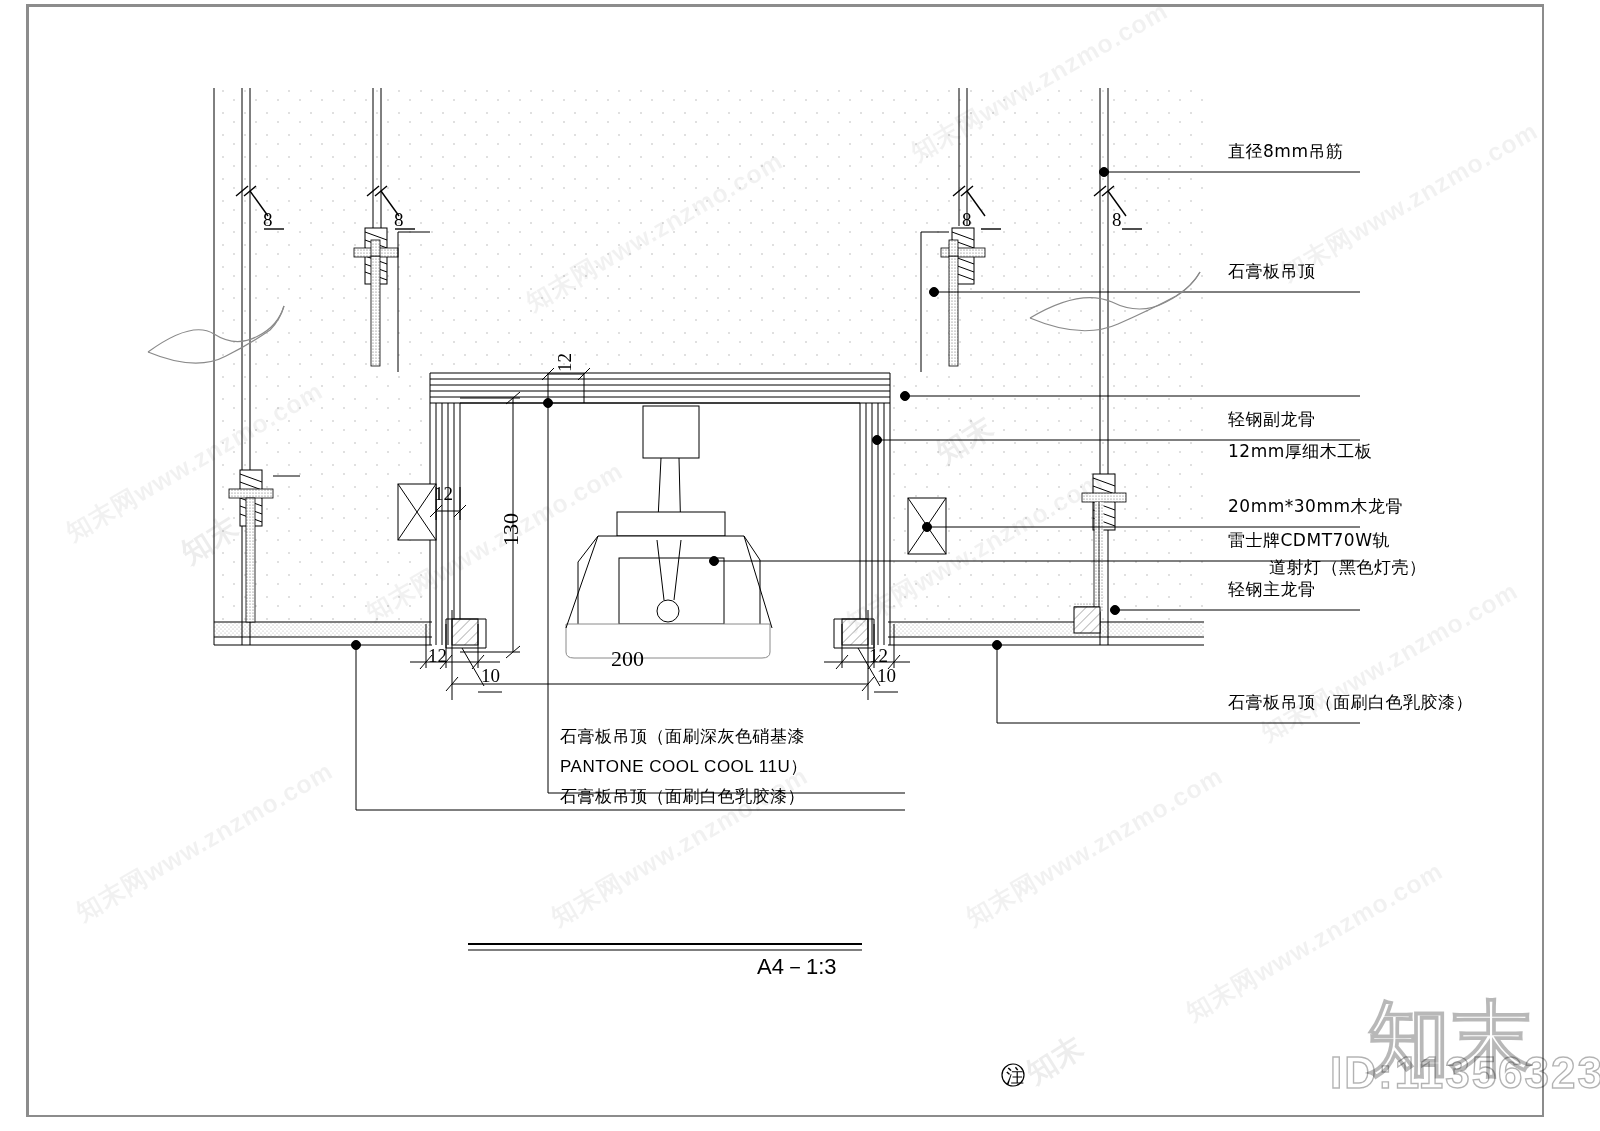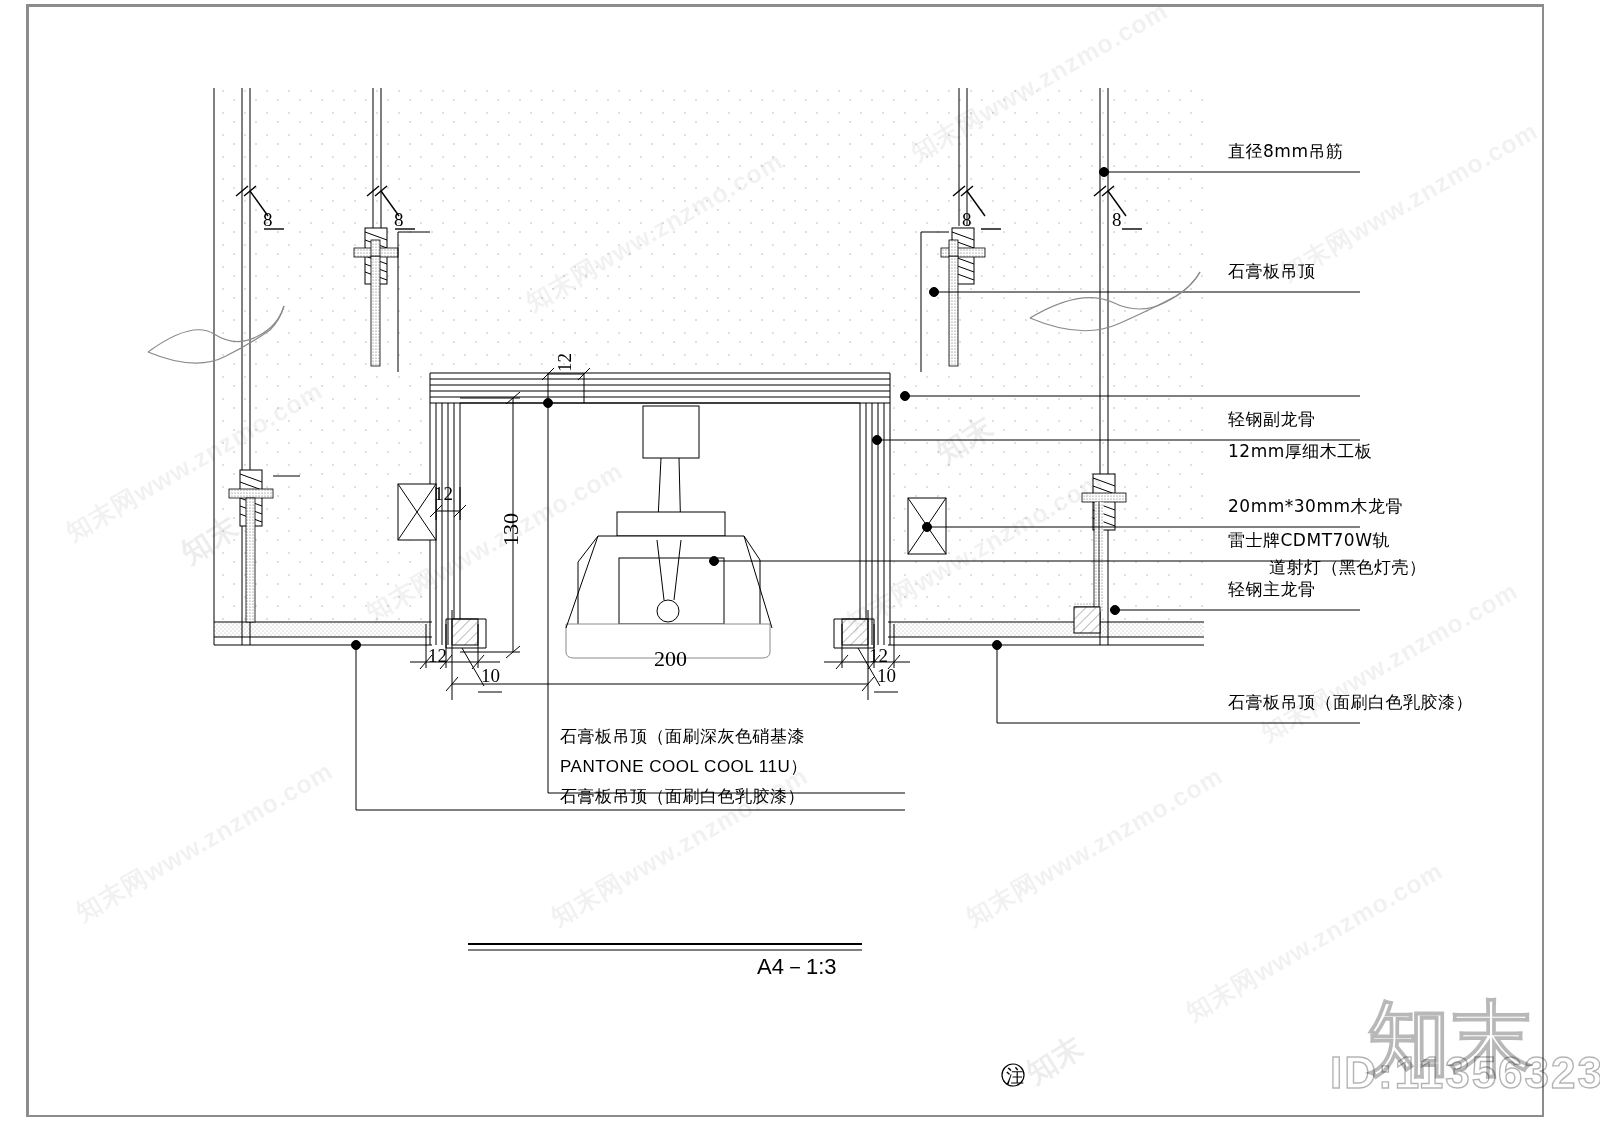--- a/index.html
+++ b/index.html
@@ -390,21 +390,21 @@
   <div class="lbl lbl-num" style="left:394px;top:209px;">8</div>
   <div class="lbl lbl-num" style="left:962px;top:209px;">8</div>
   <div class="lbl lbl-num" style="left:1112px;top:209px;">8</div>
 
   <div class="lbl lbl-num" style="left:554px;top:372px;transform:rotate(-90deg);transform-origin:left top;">12</div>
 
   <div class="lbl lbl-num" style="left:434px;top:483px;">12</div>
 
   <div class="lbl lbl-num" style="left:498px;top:546px;transform:rotate(-90deg);transform-origin:left top;font-size:22px;">130</div>
 
-  <div class="lbl lbl-num" style="left:654px;top:646px;font-size:22px;">200</div>
+  <div class="lbl lbl-num" style="left:611px;top:646px;font-size:22px;">200</div>
 
   <div class="lbl lbl-num" style="left:428px;top:645px;">12</div>
   <div class="lbl lbl-num" style="left:481px;top:665px;">10</div>
 
   <div class="lbl lbl-num" style="left:869px;top:645px;">12</div>
   <div class="lbl lbl-num" style="left:877px;top:665px;">10</div>
 
   <div class="scale" style="left:757px;top:952px;">A4－1:3</div>
 
   <div class="note" style="left:1006px;top:1064px;">注</div>

